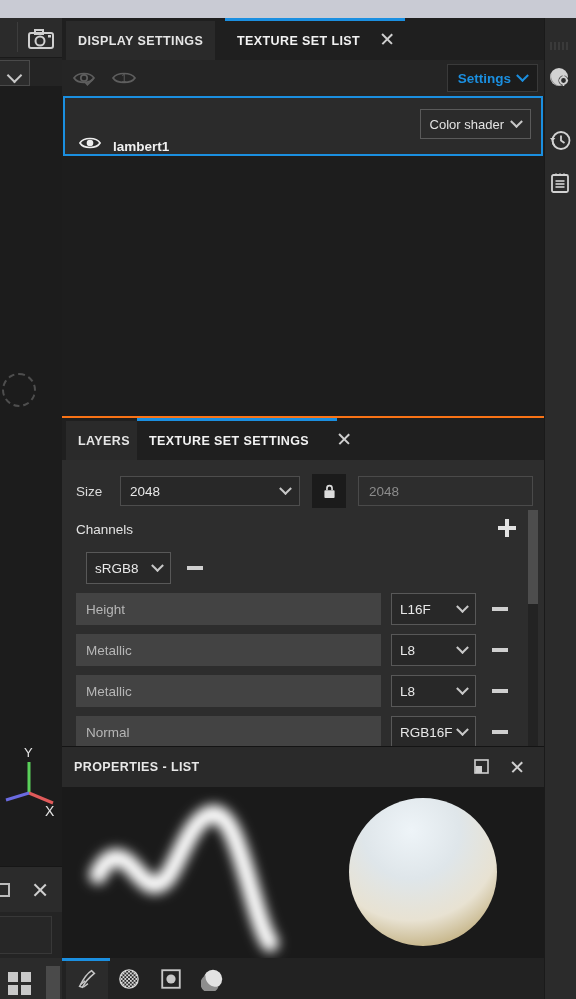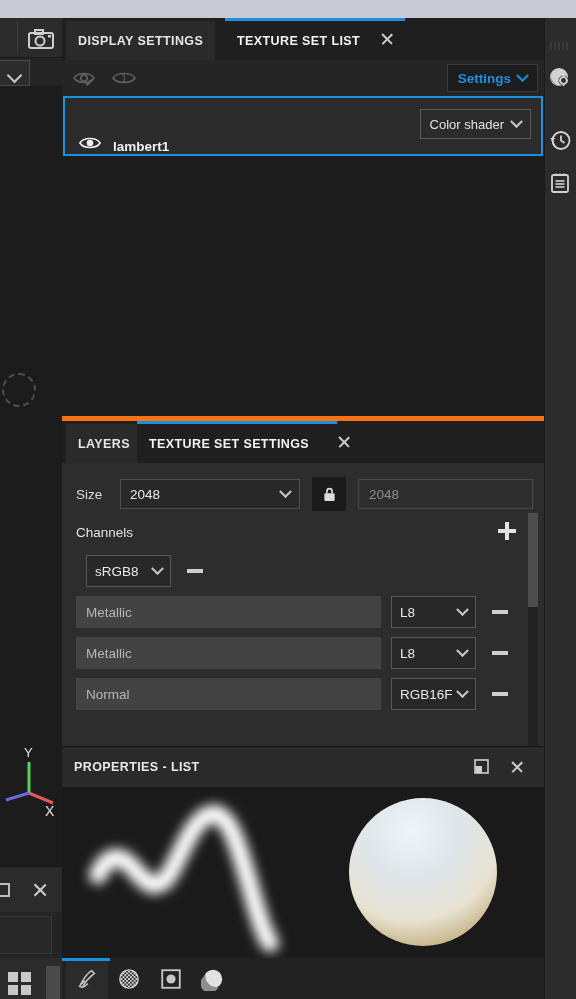--- a/index.html
+++ b/index.html
@@ -70,21 +70,21 @@
   .ts-item { position:relative; margin:0 1px; height:60px; background:#2b2b2b;
       border:2px solid #1b8fe0; display:flex; align-items:flex-end; }
   .ts-eye { margin-left:14px; width:22px; height:22px; }
   .ts-name { margin-left:12px; font-size:13.5px; font-weight:bold; color:#f0f0f0; }
   .shader-sel { position:absolute; right:10px; top:11px; height:30px; padding:0 9px;
       background:#2b2b2b; border:1px solid #5a5a5a; display:flex; align-items:center; gap:8px;
       font-size:13px; color:#e3e3e3; }
 
   
   .tss { position:absolute; left:0; top:398px; width:482px; height:330px; background:#2d2d2d;
-      border-top:5px solid #f97316; }
+      border-top:2px solid #f97316; }
   .tss-body { position:absolute; left:0; top:42px; width:482px; height:288px; background:#2d2d2d; }
   .size-row { position:absolute; left:14px; top:14px; display:flex; align-items:center; gap:12px; }
   .size-label { font-size:13.5px; color:#dcdcdc; width:32px; }
   .sel-box { height:30px; background:#282828; border:1px solid #4d4d4d;
       display:flex; align-items:center; justify-content:space-between; padding:0 9px;
       font-size:13.5px; color:#e8e8e8; }
   .lock-btn { width:34px; height:34px; background:#1b1b1b; display:flex; align-items:center; justify-content:center; }
   .ro-field { height:30px; background:#2d2d2d; border:1px solid #4a4a4a; display:flex; align-items:center;
       padding:0 10px; font-size:13.5px; color:#8c8c8c; }
 
@@ -277,20 +277,28 @@
 
         <div class="ch-head">
           <span class="ch-title">Channels</span>
           <div class="plus"></div>
         </div>
 
         <div class="ch-rows">
           <div class="ch-row">
             <div class="ch-fmt">
               <span>sRGB8</span>
+              <i class="chev gray"></i>
+            </div>
+            <div class="minus"></div>
+          </div>
+          <div class="ch-row">
+            <div class="ch-name">Height</div>
+            <div class="ch-fmt">
+              <span>L16F</span>
               <i class="chev gray"></i>
             </div>
             <div class="minus"></div>
           </div>
           <div class="ch-row">
             <div class="ch-name">Metallic</div>
             <div class="ch-fmt">
               <span>L8</span>
               <i class="chev gray"></i>
             </div>

